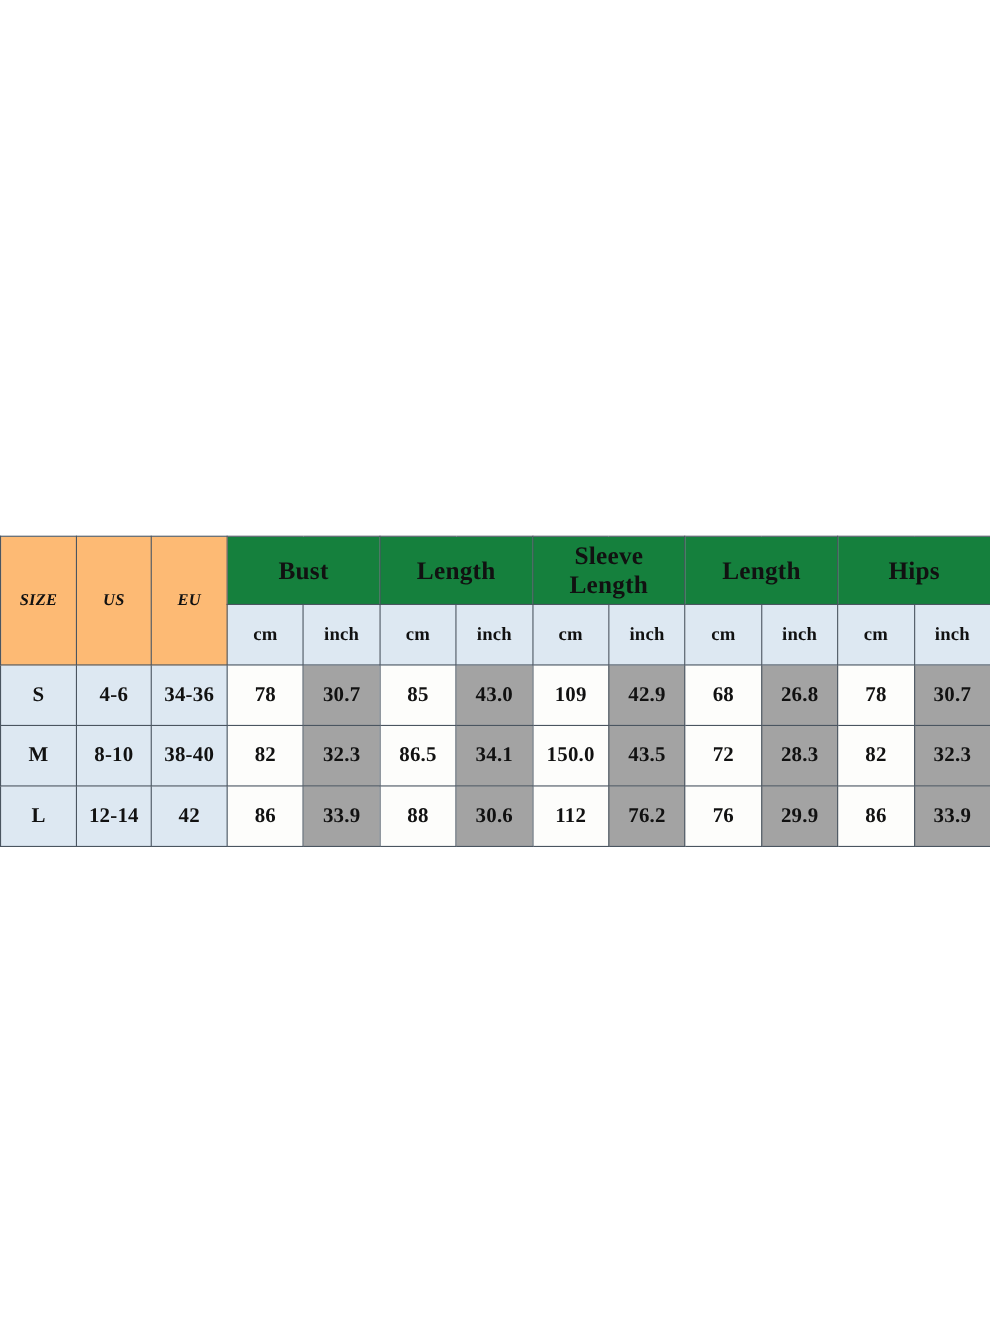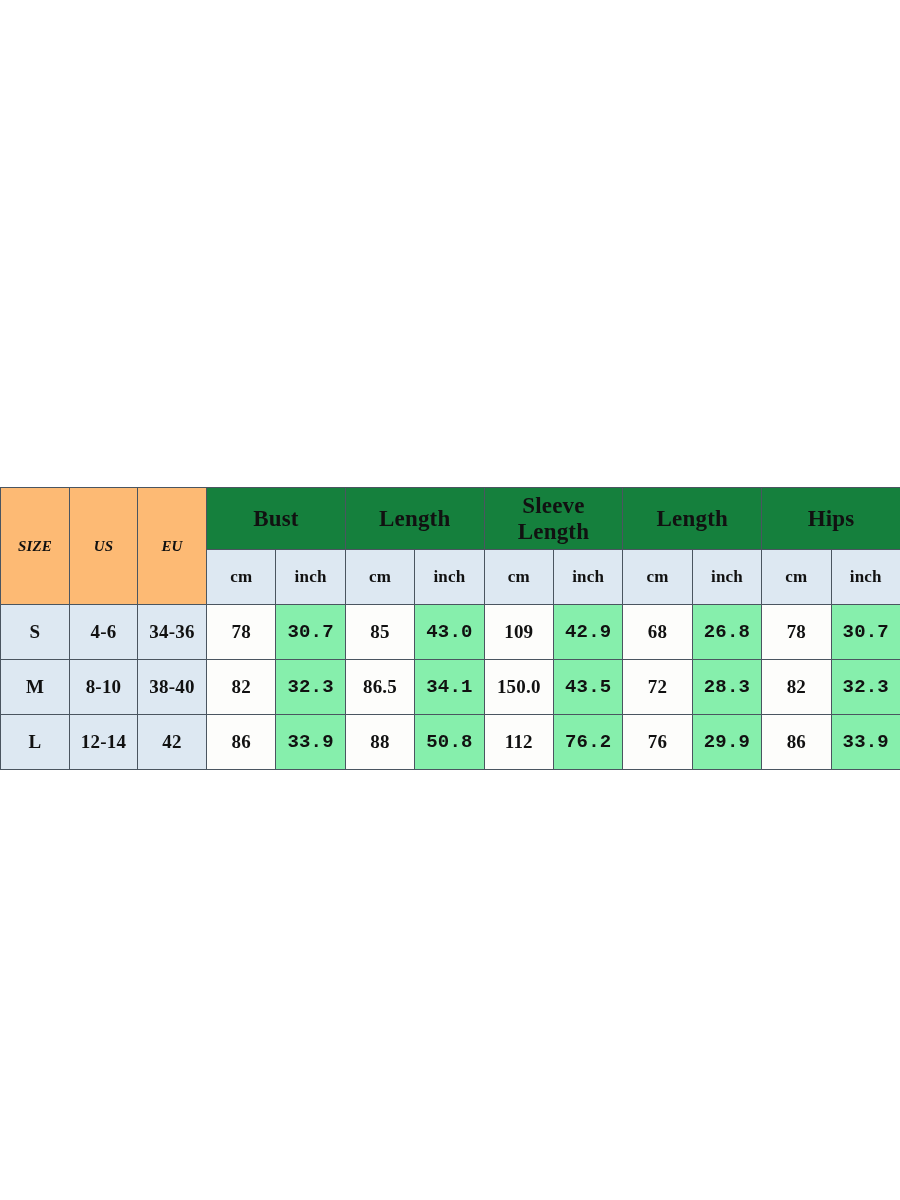--- a/index.html
+++ b/index.html
@@ -64,23 +64,22 @@
   td.idcell {
     background: #dde8f2;
     font-size: 19px;
   }
   td.cm-cell {
     background: #fdfdfb;
     font-size: 19px;
     font-family: Liberation Serif, serif;
   }
   td.inch-cell {
-    background: #86efac;
+    background: #a3a3a3;
     font-size: 19px;
-    font-family: Liberation Mono, monospace;
   }
 
   
   col.c-size  { width: 69px; }
   col.c-us    { width: 68px; }
   col.c-eu    { width: 69px; }
   col.c-unit  { width: 69.4px; }
 </style>
 </head>
 <body>
@@ -157,21 +156,21 @@
         <td class="cm-cell">82</td>
         <td class="inch-cell">32.3</td>
       </tr>
       <tr>
         <td class="idcell">L</td>
         <td class="idcell">12-14</td>
         <td class="idcell">42</td>
         <td class="cm-cell">86</td>
         <td class="inch-cell">33.9</td>
         <td class="cm-cell">88</td>
-        <td class="inch-cell">50.8</td>
+        <td class="inch-cell">30.6</td>
         <td class="cm-cell">112</td>
         <td class="inch-cell">76.2</td>
         <td class="cm-cell">76</td>
         <td class="inch-cell">29.9</td>
         <td class="cm-cell">86</td>
         <td class="inch-cell">33.9</td>
       </tr>
     </tbody>
   </table>
 </div>

